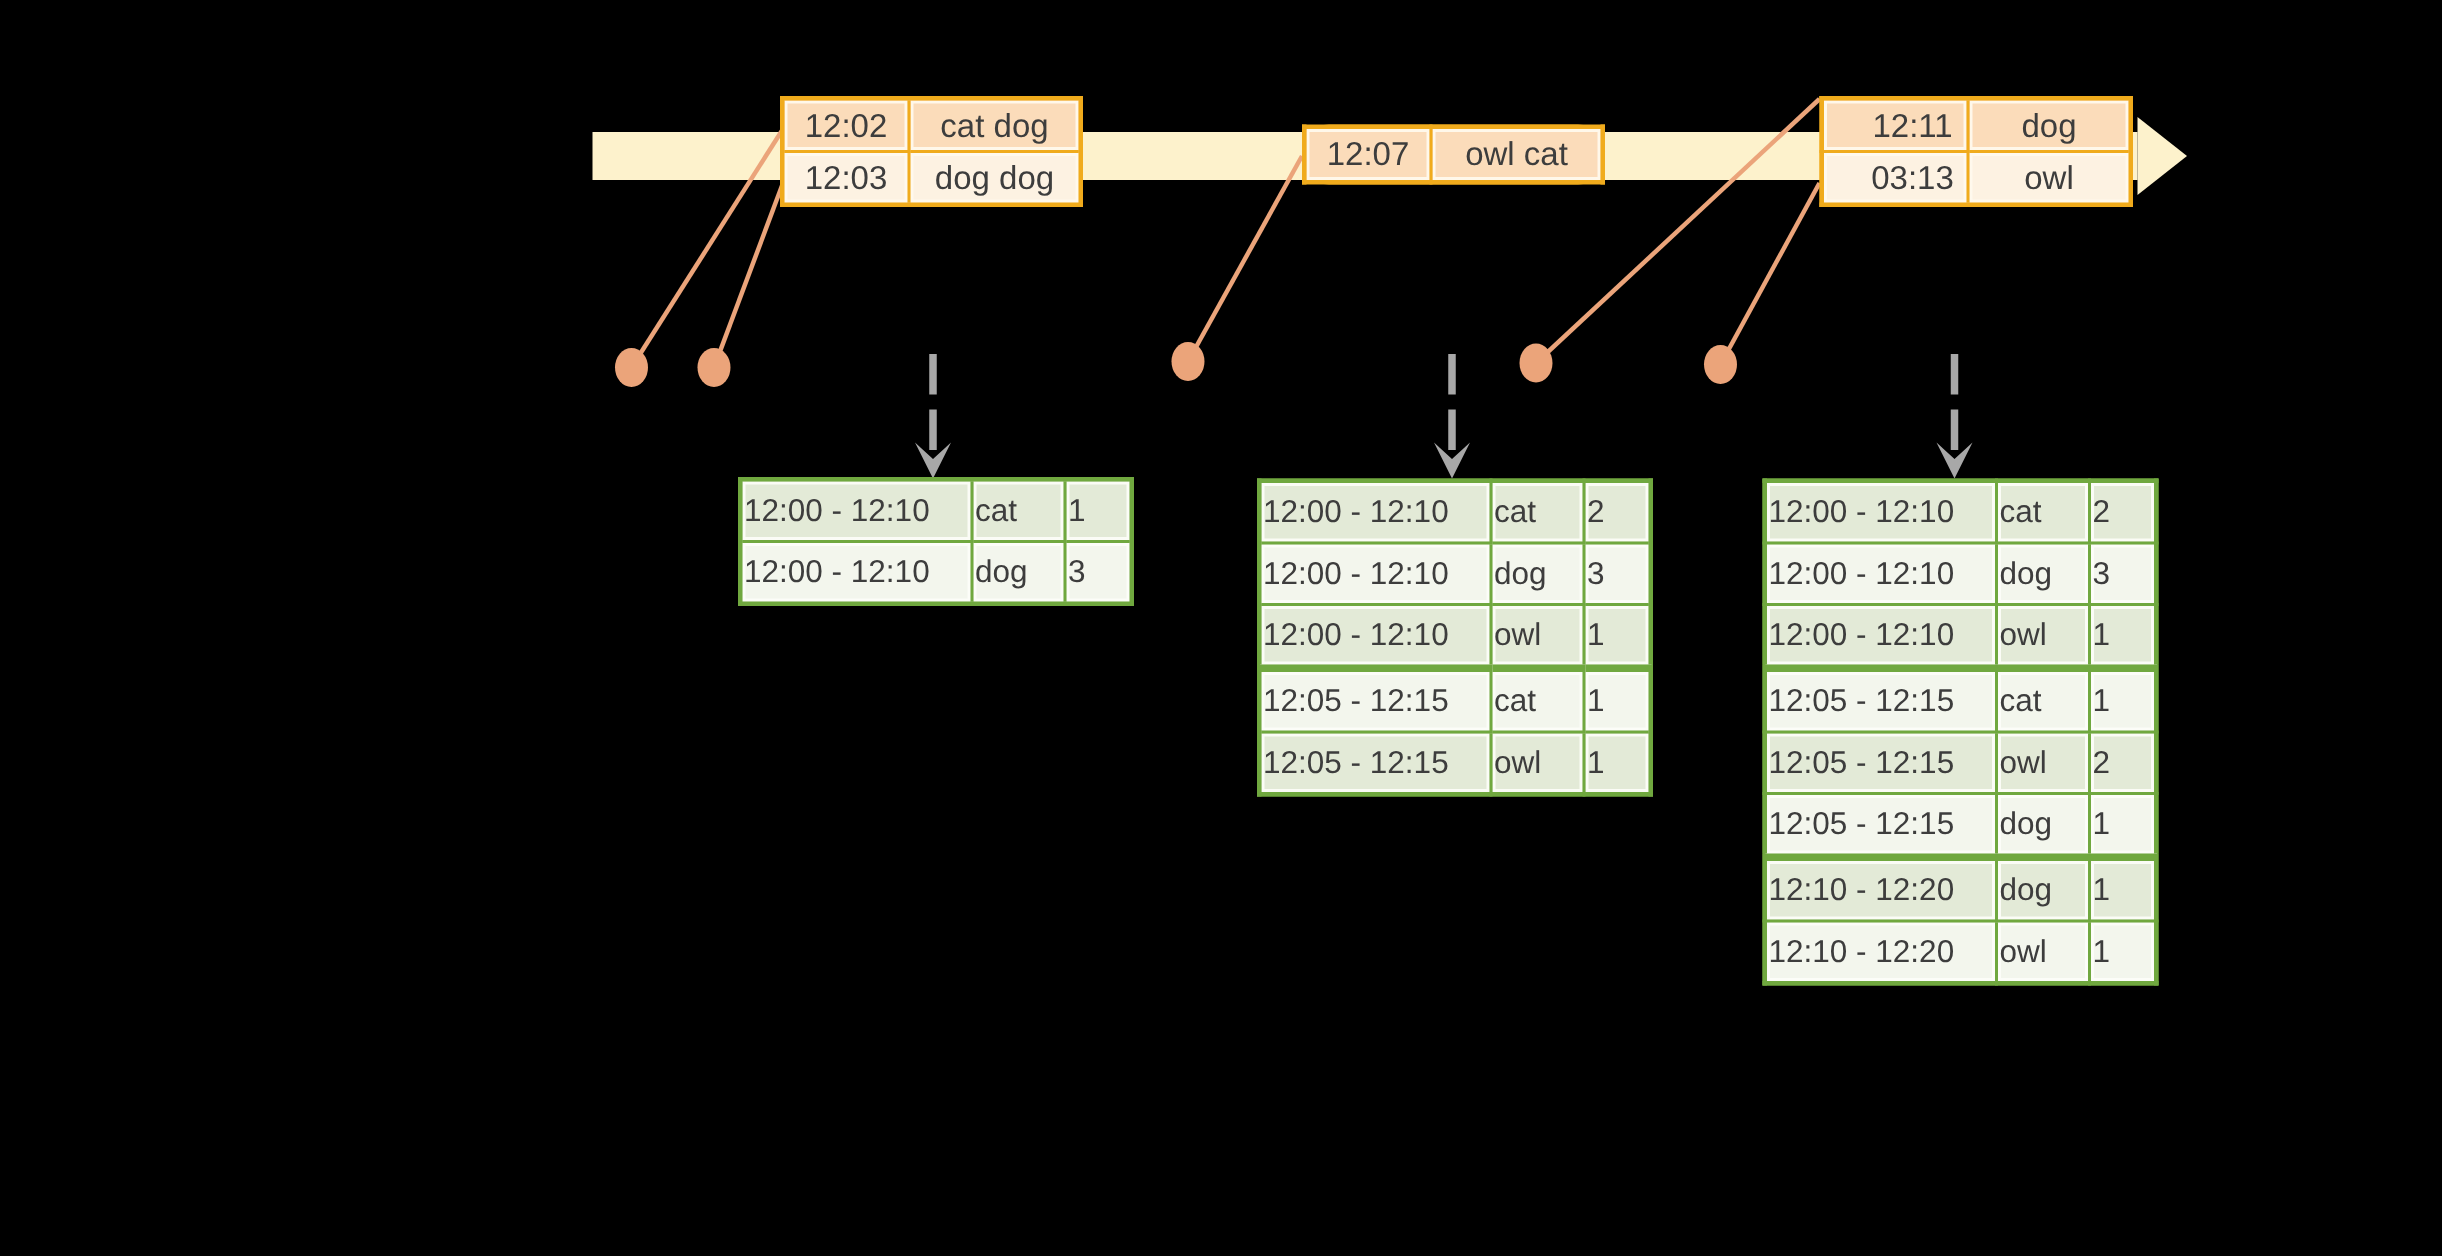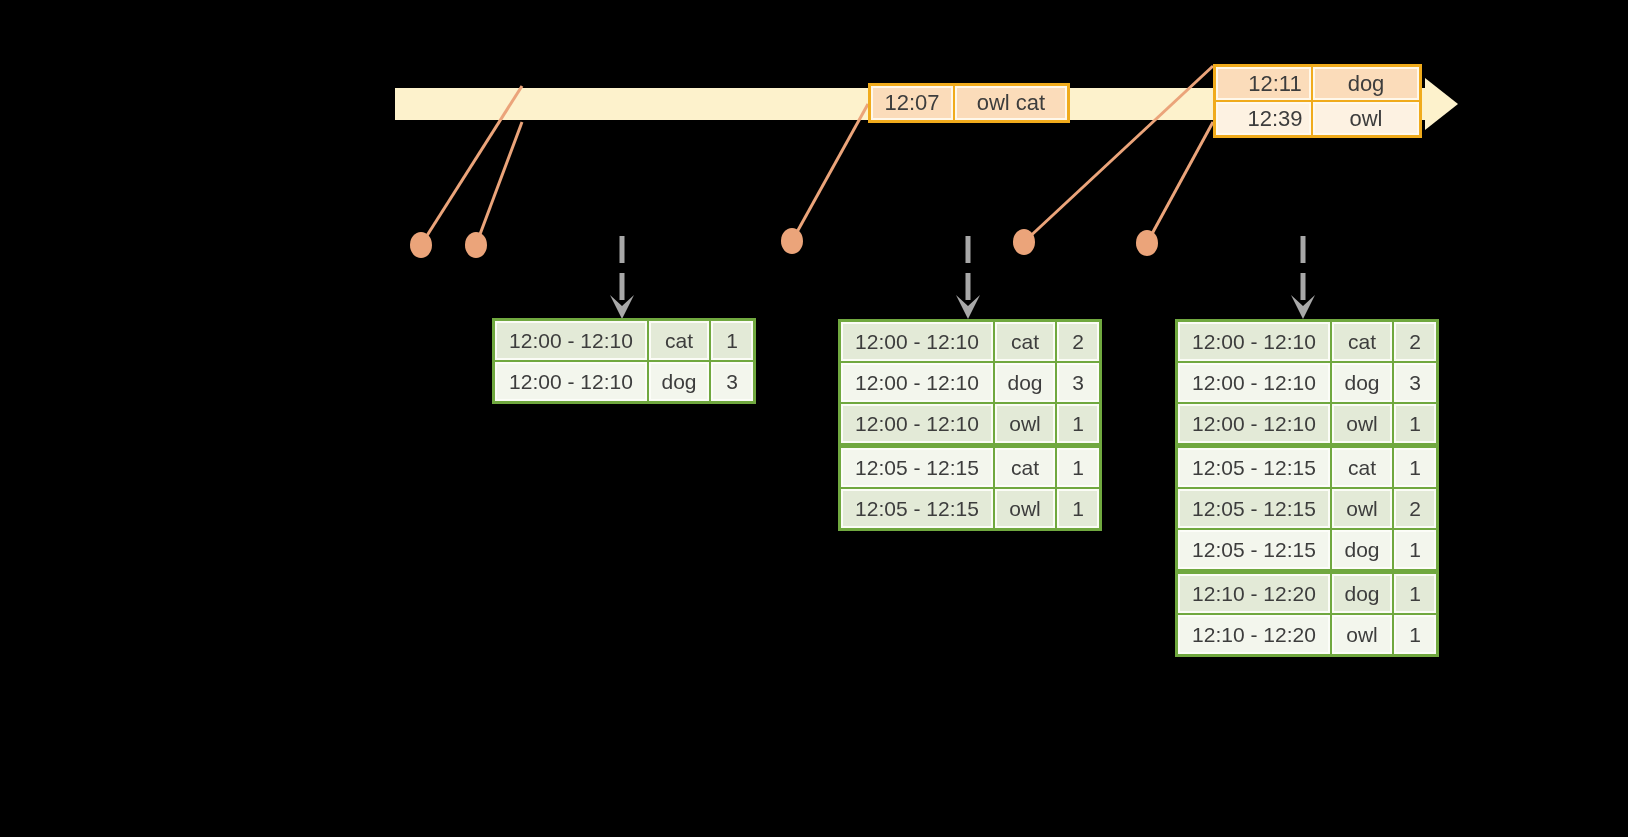--- a/index.html
+++ b/index.html
@@ -17,21 +17,21 @@
   .etable .tcol{width:80px;}
   .etable .wcol{width:110px;}
   #etable3 .tcol{width:70px;padding-left:24px;}
   #etable3 .wcol{width:104px;}
   #etable2 td{height:32px;}
 
   
   table.rtable{border-collapse:collapse;position:absolute;background:#70a83f;
                border:3px solid #70a83f;}
   table.rtable td{border:2px solid #70a83f;box-shadow:inset 0 0 0 2px rgba(253,253,248,.92);
-                  text-align:center;vertical-align:middle;font-size:21px;height:37px;}
+                  text-align:left;vertical-align:middle;font-size:21px;height:37px;}
   table.rtable tr:nth-child(odd) td{background:#e3ead7;}
   table.rtable tr:nth-child(even) td{background:#f3f6ed;}
   table.rtable tr.group-end td{border-bottom-width:5px;}
   .rtable .win{width:150px;}
   .rtable .word{width:58px;margin-left:44px;}
   .rtable .cnt{width:40px;}
 </style>
 </head>
 <body>
 
@@ -63,38 +63,50 @@
       <line x1="968" y1="236" x2="968" y2="300"></line>
       <line x1="1303" y1="236" x2="1303" y2="300"></line>
     </g>
     <g fill="#A8A8A8">
       <polygon points="610,295 622,306 634,295 622,319"></polygon>
       <polygon points="956,295 968,306 980,295 968,319"></polygon>
       <polygon points="1291,295 1303,306 1315,295 1303,319"></polygon>
     </g>
   </svg>
 
+  <table class="etable" id="etable1" style="left:520px;top:64px;">
+    <tbody>
+        <tr class="peach">
+      <td class="tcol">12:02</td>
+      <td class="wcol">cat dog</td>
+    </tr>
+    <tr class="cream">
+      <td class="tcol">12:03</td>
+      <td class="wcol">dog dog</td>
+    </tr>
+  </tbody>
+    </table>
 
   <table class="etable" id="etable2" style="left:868px;top:83px;border-radius:18px;">
     <tbody>
         <tr class="peach">
       <td class="tcol">12:07</td>
       <td class="wcol">owl cat</td>
     </tr>
   </tbody>
     </table>
 
   <table class="etable" id="etable3" style="left:1213px;top:64px;">
     <tbody>
         <tr class="peach">
       <td class="tcol">12:11</td>
       <td class="wcol">dog</td>
     </tr>
     <tr class="cream">
-      <td class="tcol">12:39</td>
+      <td class="tcol">03:13</td>
       <td class="wcol">owl</td>
     </tr>
   </tbody>
     </table>
 
   <table class="rtable" style="left:492px;top:318px;">
     <tbody>
         <tr>
       <td class="win">12:00 - 12:10</td>
       <td class="word">cat</td>

